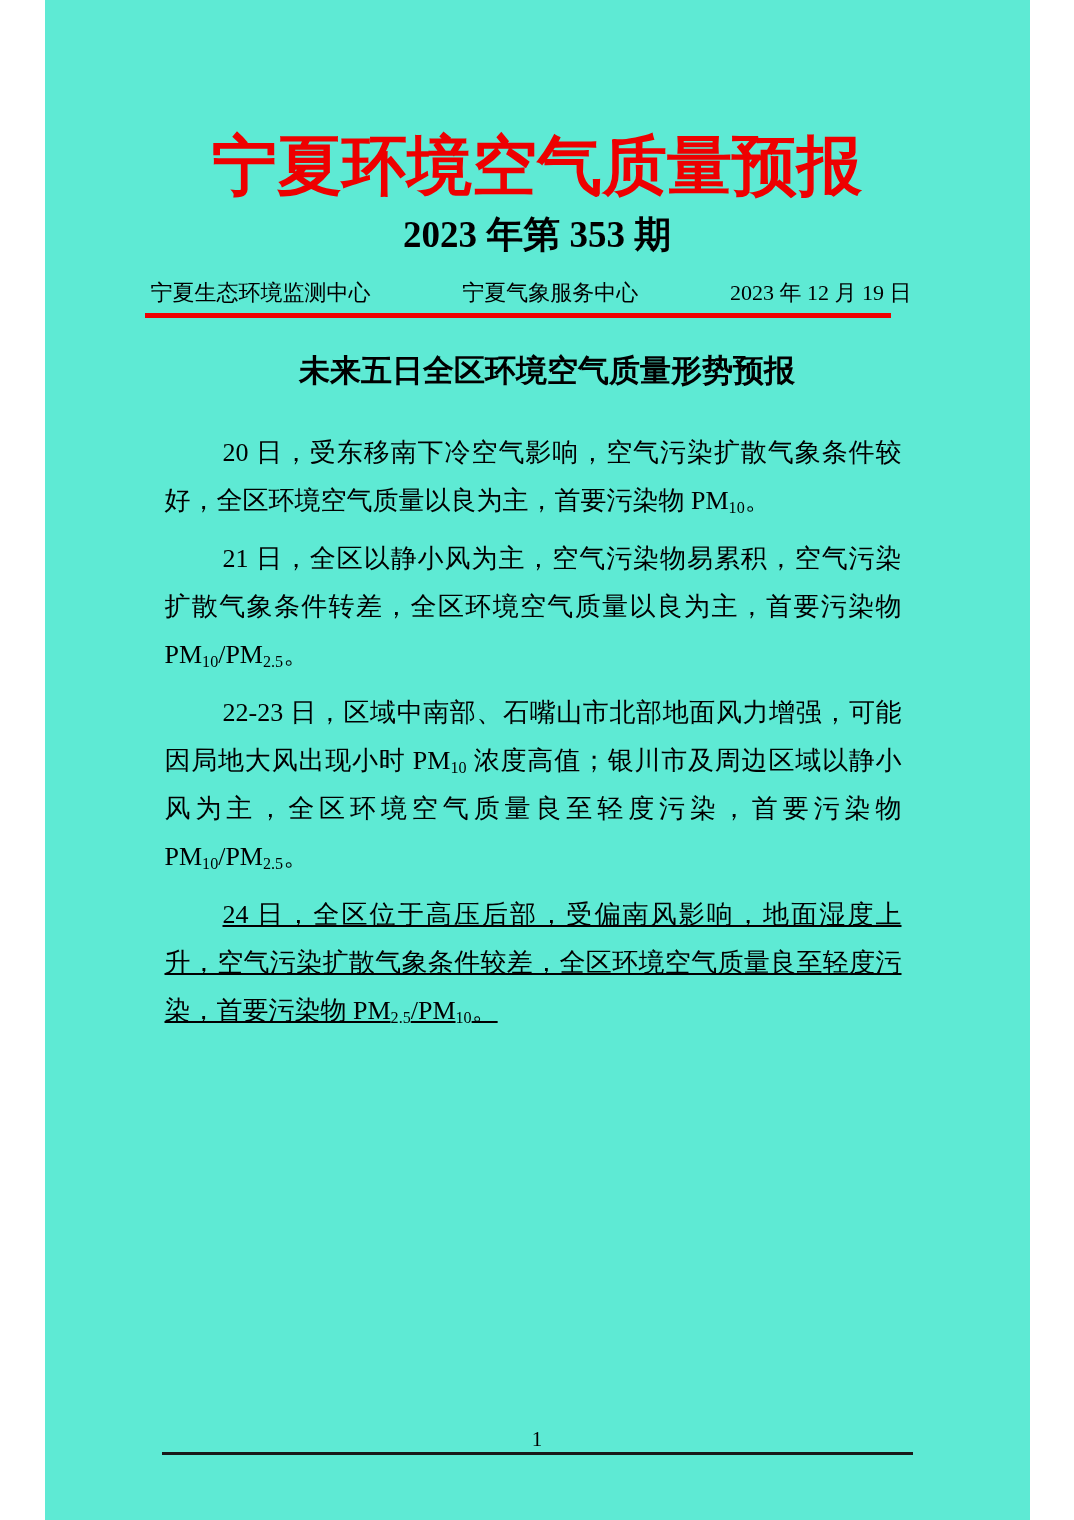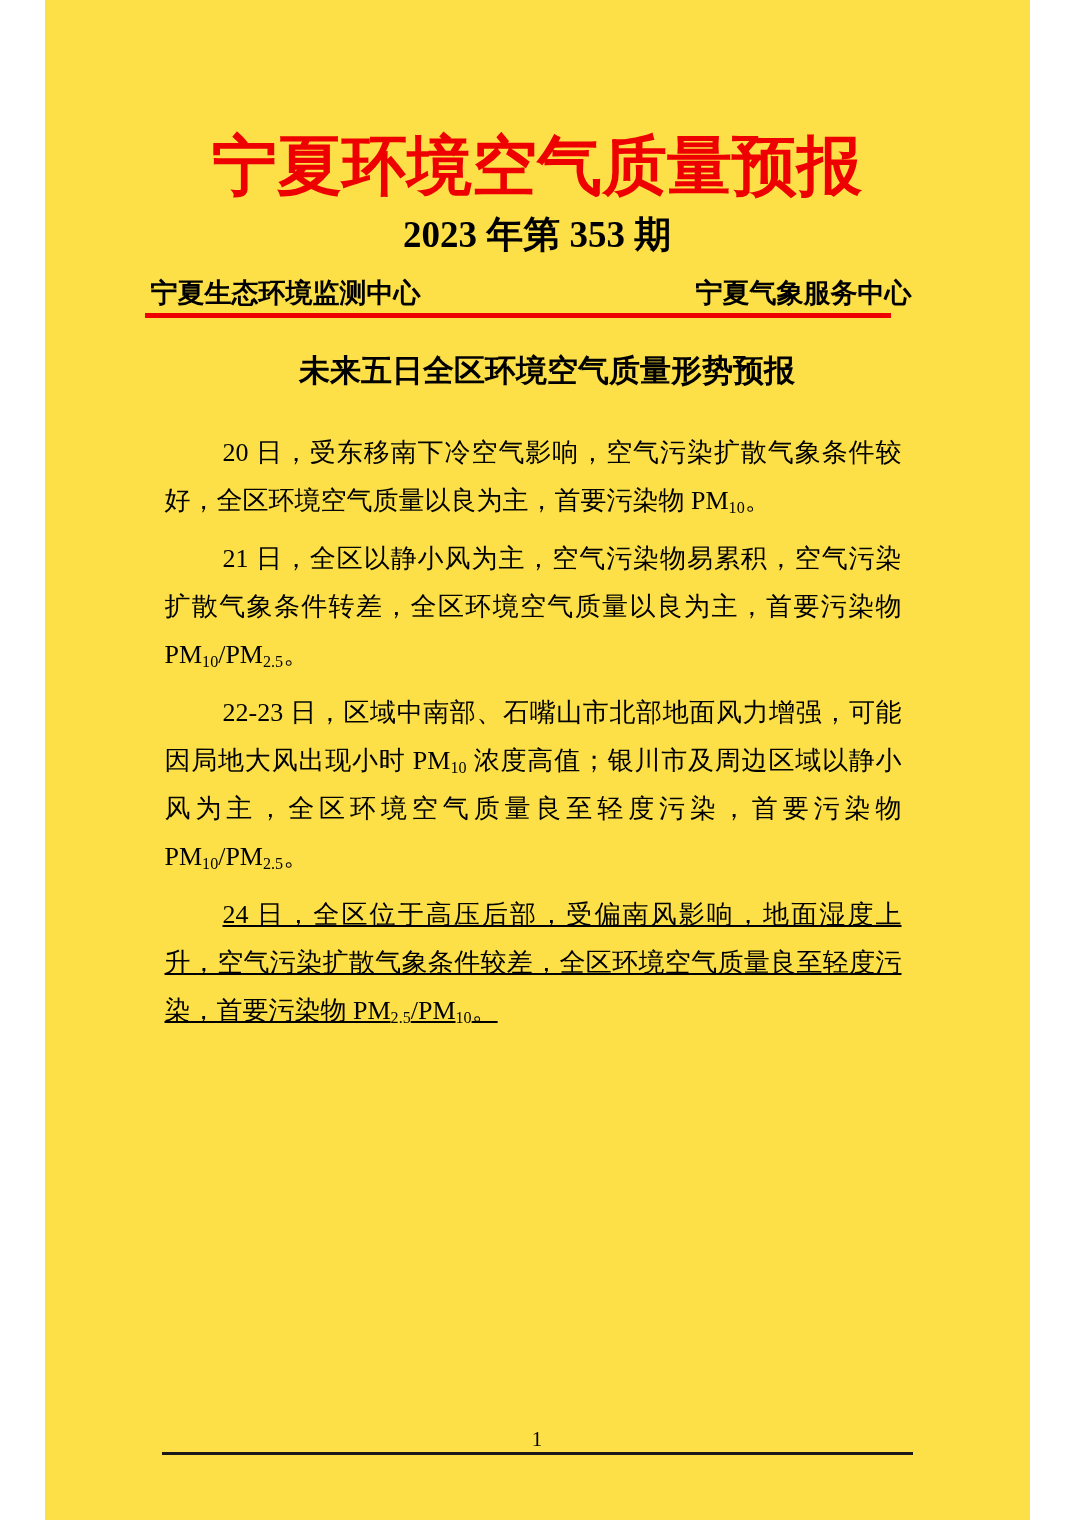--- a/index.html
+++ b/index.html
@@ -3,21 +3,21 @@
 <meta charset="utf-8">
 <style>
   :root { --accent: #ee0000; --ink: #000000; --rule-dark: #1a1a1a; }
   * { box-sizing: border-box; }
   html, body { margin: 0; padding: 0; background: #ffffff; }
   .page {
     position: relative;
     width: 985px;
     height: 1520px;
     margin: 0 auto;
-    background: #fde047;
+    background: #5eead4;
     font-family: "Liberation Serif", "DejaVu Serif", serif;
     color: var(--ink);
     overflow: hidden;
   }
   .doc-title {
     margin: 0;
     padding-top: 126px;
     text-align: center;
     font-size: 65px;
     line-height: 80px;
@@ -31,23 +31,23 @@
     text-align: center;
     font-size: 37px;
     line-height: 34px;
     font-weight: bold;
   }
   .org-row {
     display: flex;
     justify-content: space-between;
     align-items: baseline;
     margin: 26px 118px 0 106px;
-    font-size: 27px;
+    font-size: 22px;
     line-height: 30px;
-    font-weight: bold;
+    font-weight: normal;
     white-space: nowrap;
   }
   .red-rule {
     height: 5px;
     background: var(--accent);
     margin: 5px 139px 0 100px;
   }
   .section-title {
     margin: 33px 0 0 0;
     text-align: center;
@@ -96,20 +96,21 @@
 <div class="page">
 
   <header>
     <h1 class="doc-title">宁夏环境空气质量预报</h1>
 
     <div class="doc-issue">2023 年第 353 期</div>
 
     <div class="org-row">
       <span>宁夏生态环境监测中心</span>
       <span>宁夏气象服务中心</span>
+      <span>2023 年 12 月 19 日</span>
     </div>
 
     <div class="red-rule"></div>
   </header>
 
   <main>
     <h2 class="section-title">未来五日全区环境空气质量形势预报</h2>
 
     <div class="body-text">
       <p class="para">20 日，受东移南下冷空气影响，空气污染扩散气象条件较好，全区环境空气质量以良为主，首要污染物 PM<sub>10</sub>。</p>

